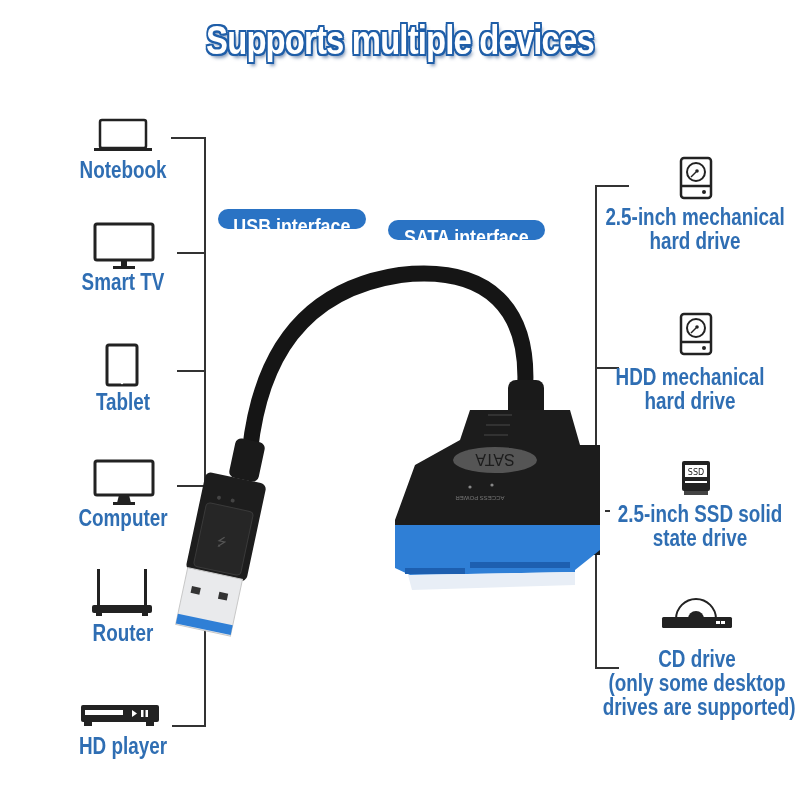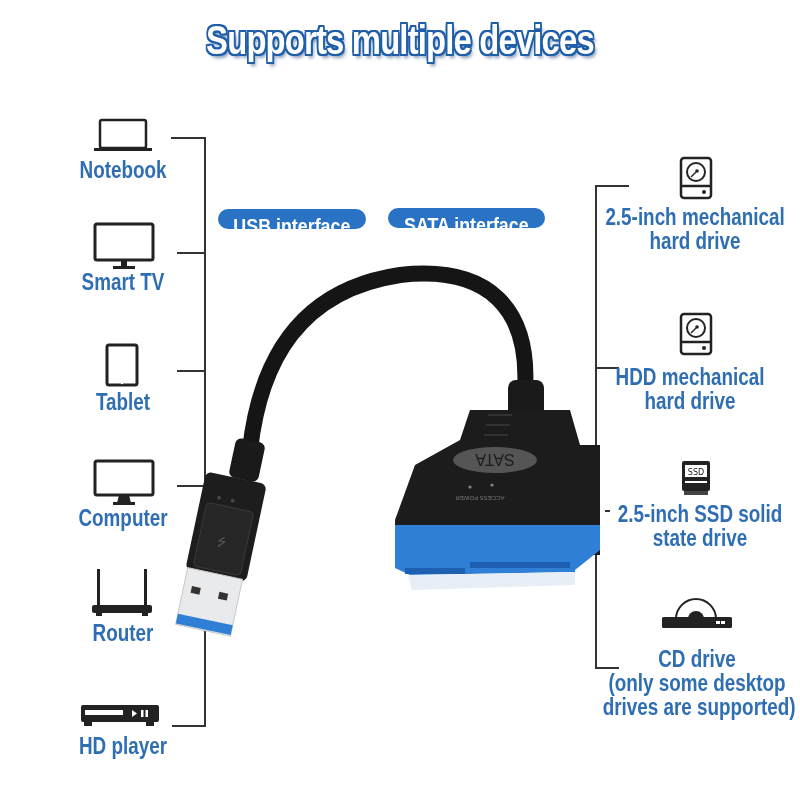--- a/index.html
+++ b/index.html
@@ -75,21 +75,21 @@
 <div class="lbl" style="left:43px;top:158px;width:160px;">Notebook</div>
 <div class="lbl" style="left:43px;top:270px;width:160px;">Smart TV</div>
 <div class="lbl" style="left:43px;top:390px;width:160px;">Tablet</div>
 <div class="lbl" style="left:43px;top:506px;width:160px;">Computer</div>
 <div class="lbl" style="left:43px;top:621px;width:160px;">Router</div>
 <div class="lbl" style="left:43px;top:734px;width:160px;">HD player</div>
 
 <div class="pill" style="left:218px;top:209px;width:148px;">
   <span>USB interface</span>
 </div>
-<div class="pill" style="left:388px;top:208px;width:157px;">
+<div class="pill" style="left:388px;top:220px;width:157px;">
   <span>SATA interface</span>
 </div>
 
 <svg class="icon" style="left:170px;top:250px" width="430" height="400" viewBox="0 0 430 400">
 
   <path d="M 80 200 C 90 110, 130 40, 230 25 C 320 15, 360 60, 355 140" fill="none" stroke="#151515" stroke-width="16" stroke-linecap="round"></path>
 
   <rect x="62" y="190" width="30" height="40" rx="6" fill="#1a1a1a" transform="rotate(12 77 210)"></rect>
 
   <g transform="rotate(12 45 300)">

